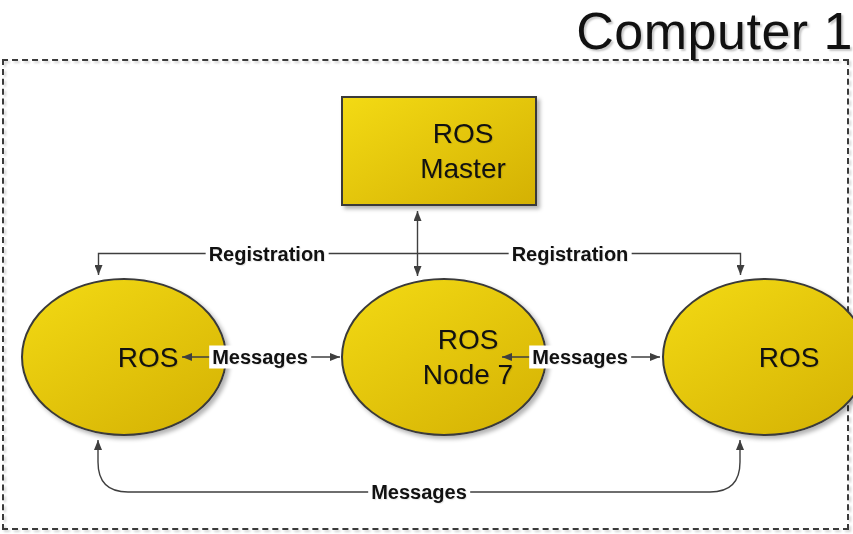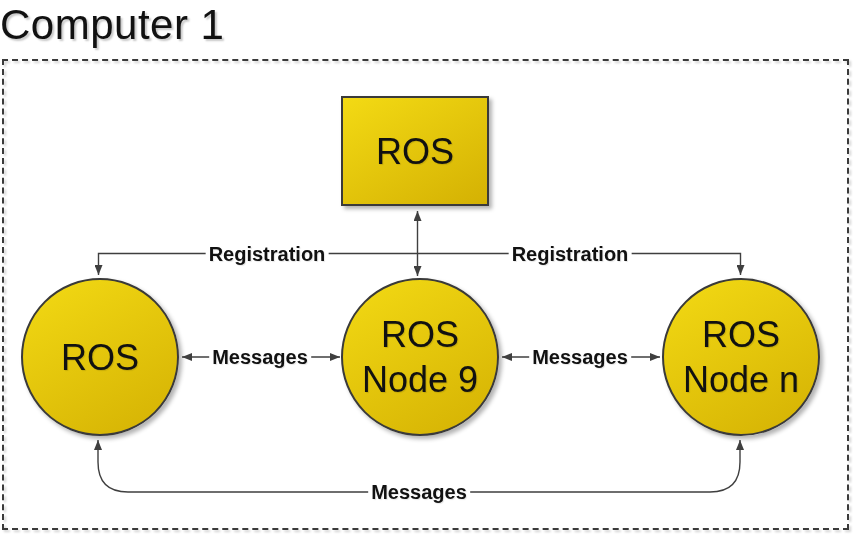--- a/index.html
+++ b/index.html
@@ -19,36 +19,37 @@
   .diagram{position:relative;width:853px;height:534px;background:var(--bg);}
 
   .computer-frame{
     position:absolute;left:2px;top:59px;width:843px;height:467px;
     border:2px dashed var(--outline);
     filter:drop-shadow(2px 2px 1px rgba(0,0,0,0.18));
   }
 
   .diagram-title{
     position:absolute;left:0;top:1px;width:100%;
-    text-align:left;font-size:42px;color:var(--text);
+    text-align:right;font-size:52px;color:var(--text);
     letter-spacing:0.5px;
     text-shadow:2px 2px 2px rgba(0,0,0,0.22);
     z-index:2;
   }
 
   .node{
     position:absolute;display:flex;flex-direction:column;
     align-items:center;justify-content:center;
     color:var(--text);text-align:right;
     border:2px solid var(--outline);
     background:linear-gradient(150deg, var(--fill-light) 0%, var(--fill-dark) 100%);
     box-shadow:3px 3px 4px rgba(0,0,0,0.30);
     z-index:2;
-    font-size:36px;line-height:1.25;
+    font-size:28px;line-height:1.25;
     text-shadow:1px 1px 1px rgba(0,0,0,0.12);
+    padding-left:48px;
   }
   .node.square{left:341px;top:96px;width:144px;height:106px;}
   .node.circle{border-radius:50%;width:154px;height:154px;}
   #node1{left:21px;top:278px;}
   #node2{left:341px;top:278px;}
   #noden{left:662px;top:278px;}
 
   svg.wires{position:absolute;left:0;top:0;z-index:3;pointer-events:none;}
   .wire{stroke:var(--line);stroke-width:1.4;fill:none;}
   .arrowhead{fill:var(--line);}
@@ -69,34 +70,34 @@
 <body>
 
 <div class="diagram">
 
   <div class="diagram-title">Computer 1</div>
 
   <div class="computer-frame"></div>
 
   <div class="node square" id="master">
     <span>ROS</span>
+    <span>Master</span>
   </div>
 
   <div class="node circle" id="node1">
     <span>ROS</span>
   </div>
 
   <div class="node circle" id="node2">
     <span>ROS</span>
-    <span>Node 9</span>
+    <span>Node 7</span>
   </div>
 
   <div class="node circle" id="noden">
     <span>ROS</span>
-    <span>Node n</span>
   </div>
 
   <svg class="wires" width="853" height="534" viewBox="0 0 853 534">
     <defs>
       <marker id="arrow" viewBox="0 0 10 8" refX="10" refY="4" markerWidth="10" markerHeight="8" markerUnits="userSpaceOnUse" orient="auto-start-reverse">
         <path class="arrowhead" d="M0,0 L10,4 L0,8 Z"></path>
       </marker>
     </defs>
 
     <line class="wire" x1="417.5" y1="211" x2="417.5" y2="276" marker-start="url(#arrow)" marker-end="url(#arrow)"></line>

